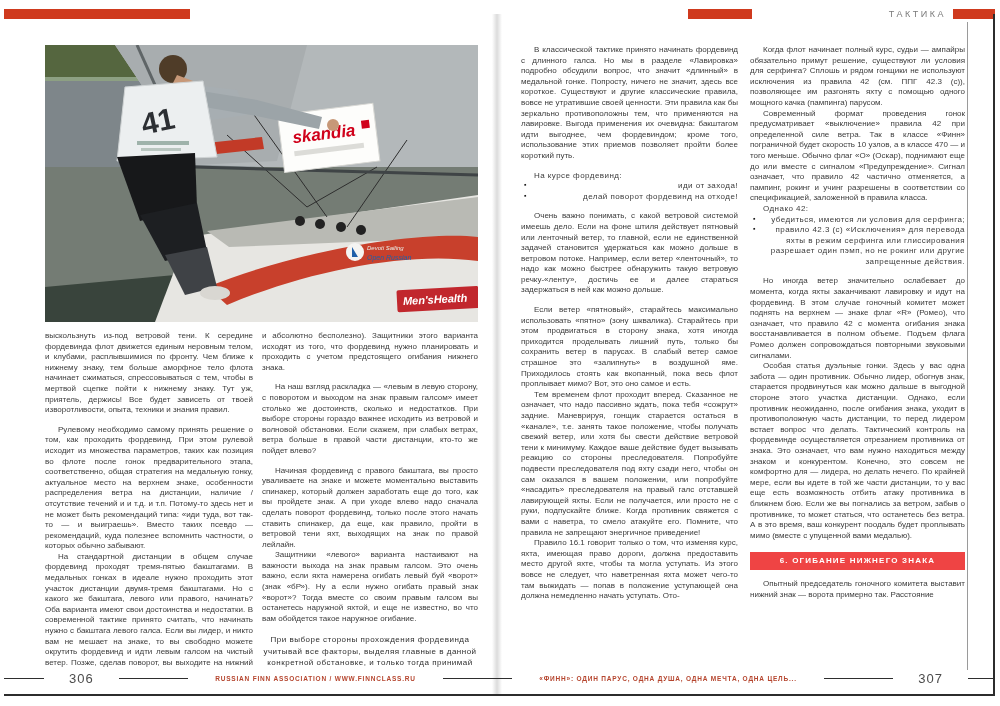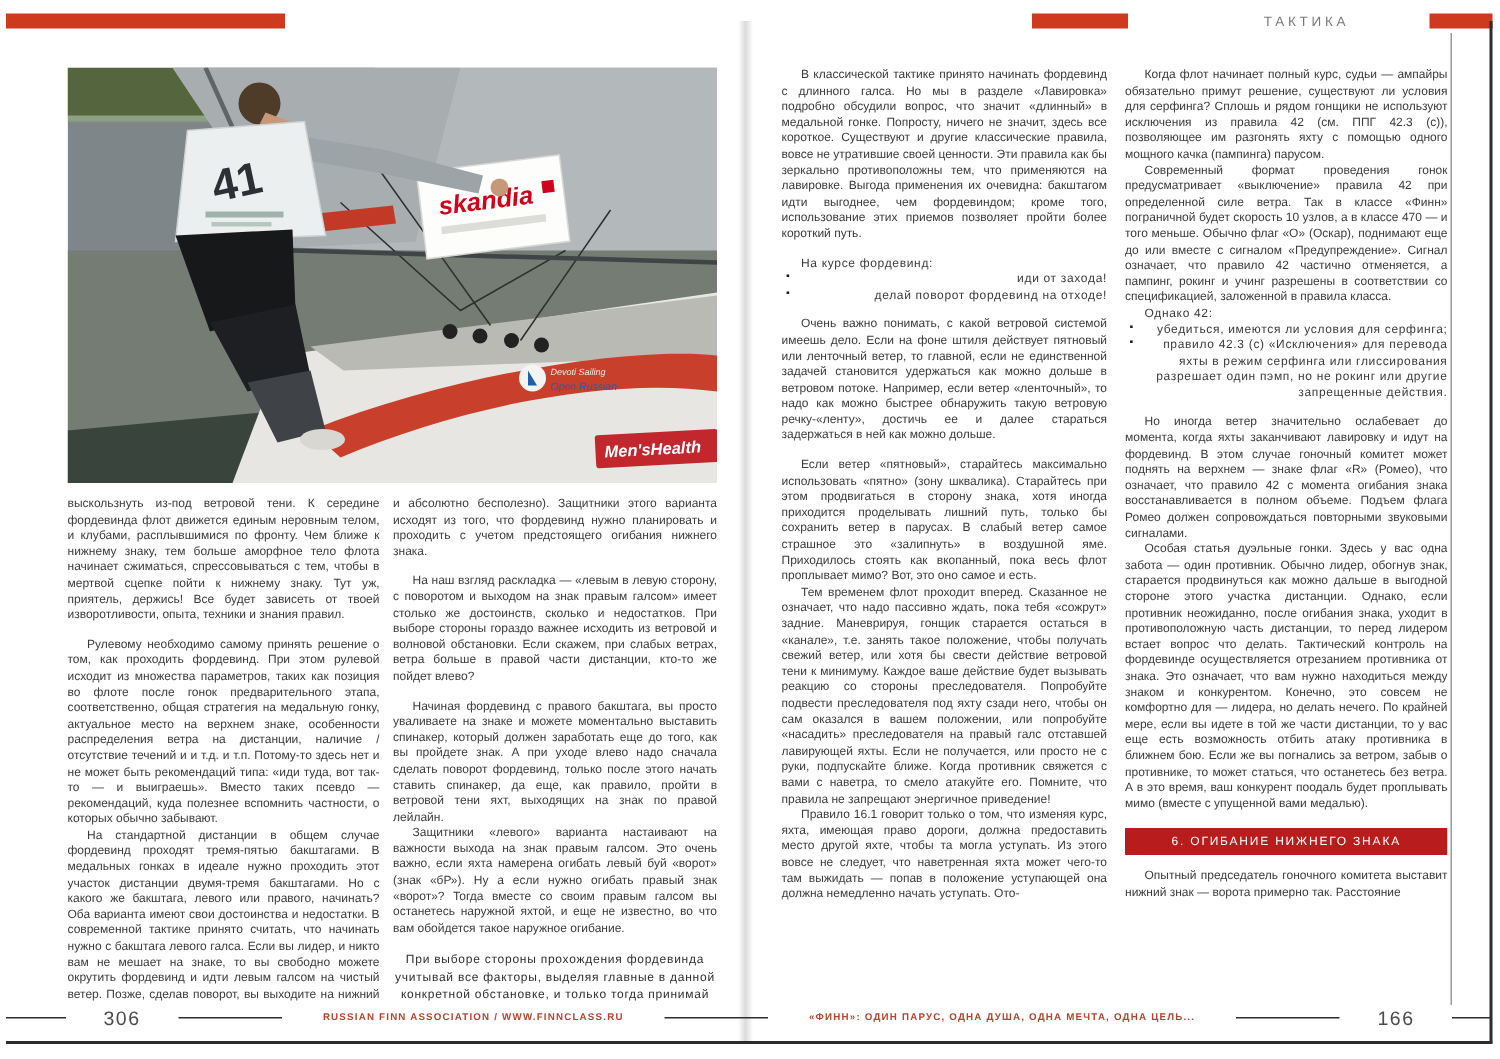--- a/index.html
+++ b/index.html
@@ -7,38 +7,38 @@
           font-family:"Liberation Sans",sans-serif;color:#3b3b3b;}
   
   .frame-right{position:absolute;left:993px;top:14px;width:2px;height:681px;background:#2c2c2c;}
   .frame-bottom{position:absolute;left:4px;top:694px;width:991px;height:2px;background:#2c2c2c;}
   .margin-rule{position:absolute;left:967px;top:22px;width:1px;height:648px;background:#9a9a9a;}
   .spine{position:absolute;left:492px;top:14px;width:10px;height:680px;
          background:linear-gradient(90deg,rgba(0,0,0,0) 0%,rgba(0,0,0,.14) 50%,rgba(0,0,0,0) 100%);}
   
   .redbar{position:absolute;top:9px;height:10px;background:#cf3a1e;}
   #bar-a{left:4px;width:186px;} #bar-b{left:688px;width:64px;} #bar-c{left:953px;width:42px;}
-  .chapter{position:absolute;top:9px;left:796px;width:150px;text-align:center;
+  .chapter{position:absolute;top:9px;left:796px;width:150px;text-align:right;
            font-size:9px;letter-spacing:2.5px;color:#7b7b7b;}
   
   #photo{position:absolute;left:45px;top:45px;width:433px;height:277px;overflow:hidden;}
   
   .col{position:absolute;overflow:hidden;font-size:8px;line-height:10.6px;text-align:justify;}
   #l-col1{left:45px;top:331px;width:208px;height:338px;}
   #l-col2{left:262px;top:331px;width:216px;height:338px;}
   #r-col1{left:521px;top:45px;width:217px;height:629px;}
   #r-col2{left:750px;top:45px;width:215px;height:629px;}
   .blk-p{text-indent:13px;}
   .blk-p.noindent{text-indent:0;}
   .gap{margin-top:9px;}
   .blk-lead{text-indent:13px;letter-spacing:.45px;}
   .blk-bullet{position:relative;padding-left:15px;letter-spacing:.45px;text-align:right;}
   .blk-bullet::before{content:"▪";position:absolute;left:3px;top:-1px;font-size:7px;color:#1c1c1c;}
   .blk-ci{margin-top:10px;text-align:center;letter-spacing:.5px;line-height:11.4px;color:#2f2f2f;}
-  .blk-h{margin:11px 0 9px;background:#b91c1c;color:#fff;font-weight:normal;font-size:8px;
+  .blk-h{margin:11px 0 9px;background:#ef4444;color:#fff;font-weight:bold;font-size:8px;
          letter-spacing:1.2px;text-align:center;padding:4px 2px 3px;text-indent:0;}
   
   #footer{position:absolute;left:4px;top:670px;width:990px;height:16px;display:flex;align-items:center;gap:19px;}
   #footer .rule{height:1px;background:#2e2e2e;}
   .pgnum{font-size:13px;color:#4c4c4c;letter-spacing:1px;padding:0 6px;font-weight:400;}
   .foot-red{font-size:6.5px;font-weight:bold;letter-spacing:.8px;color:#b5452e;padding:0 8px;white-space:nowrap;}
 </style>
 </head>
 <body>
 
@@ -153,17 +153,17 @@
     </div>
 
   <div id="footer">
     <div class="rule" style="width:40px"></div>
     <div class="pgnum">306</div>
     <div class="rule" style="flex:1;max-width:308px"></div>
     <div class="foot-red">RUSSIAN FINN ASSOCIATION  /  WWW.FINNCLASS.RU</div>
     <div class="rule" style="flex:1;max-width:178px"></div>
     <div class="foot-red">«ФИНН»: ОДИН ПАРУС, ОДНА ДУША, ОДНА МЕЧТА, ОДНА ЦЕЛЬ...</div>
     <div class="rule" style="flex:1;max-width:102px"></div>
-    <div class="pgnum">166</div>
+    <div class="pgnum">307</div>
     <div class="rule" style="width:26px"></div>
   </div>
 
 </div>
 
 </body></html>

